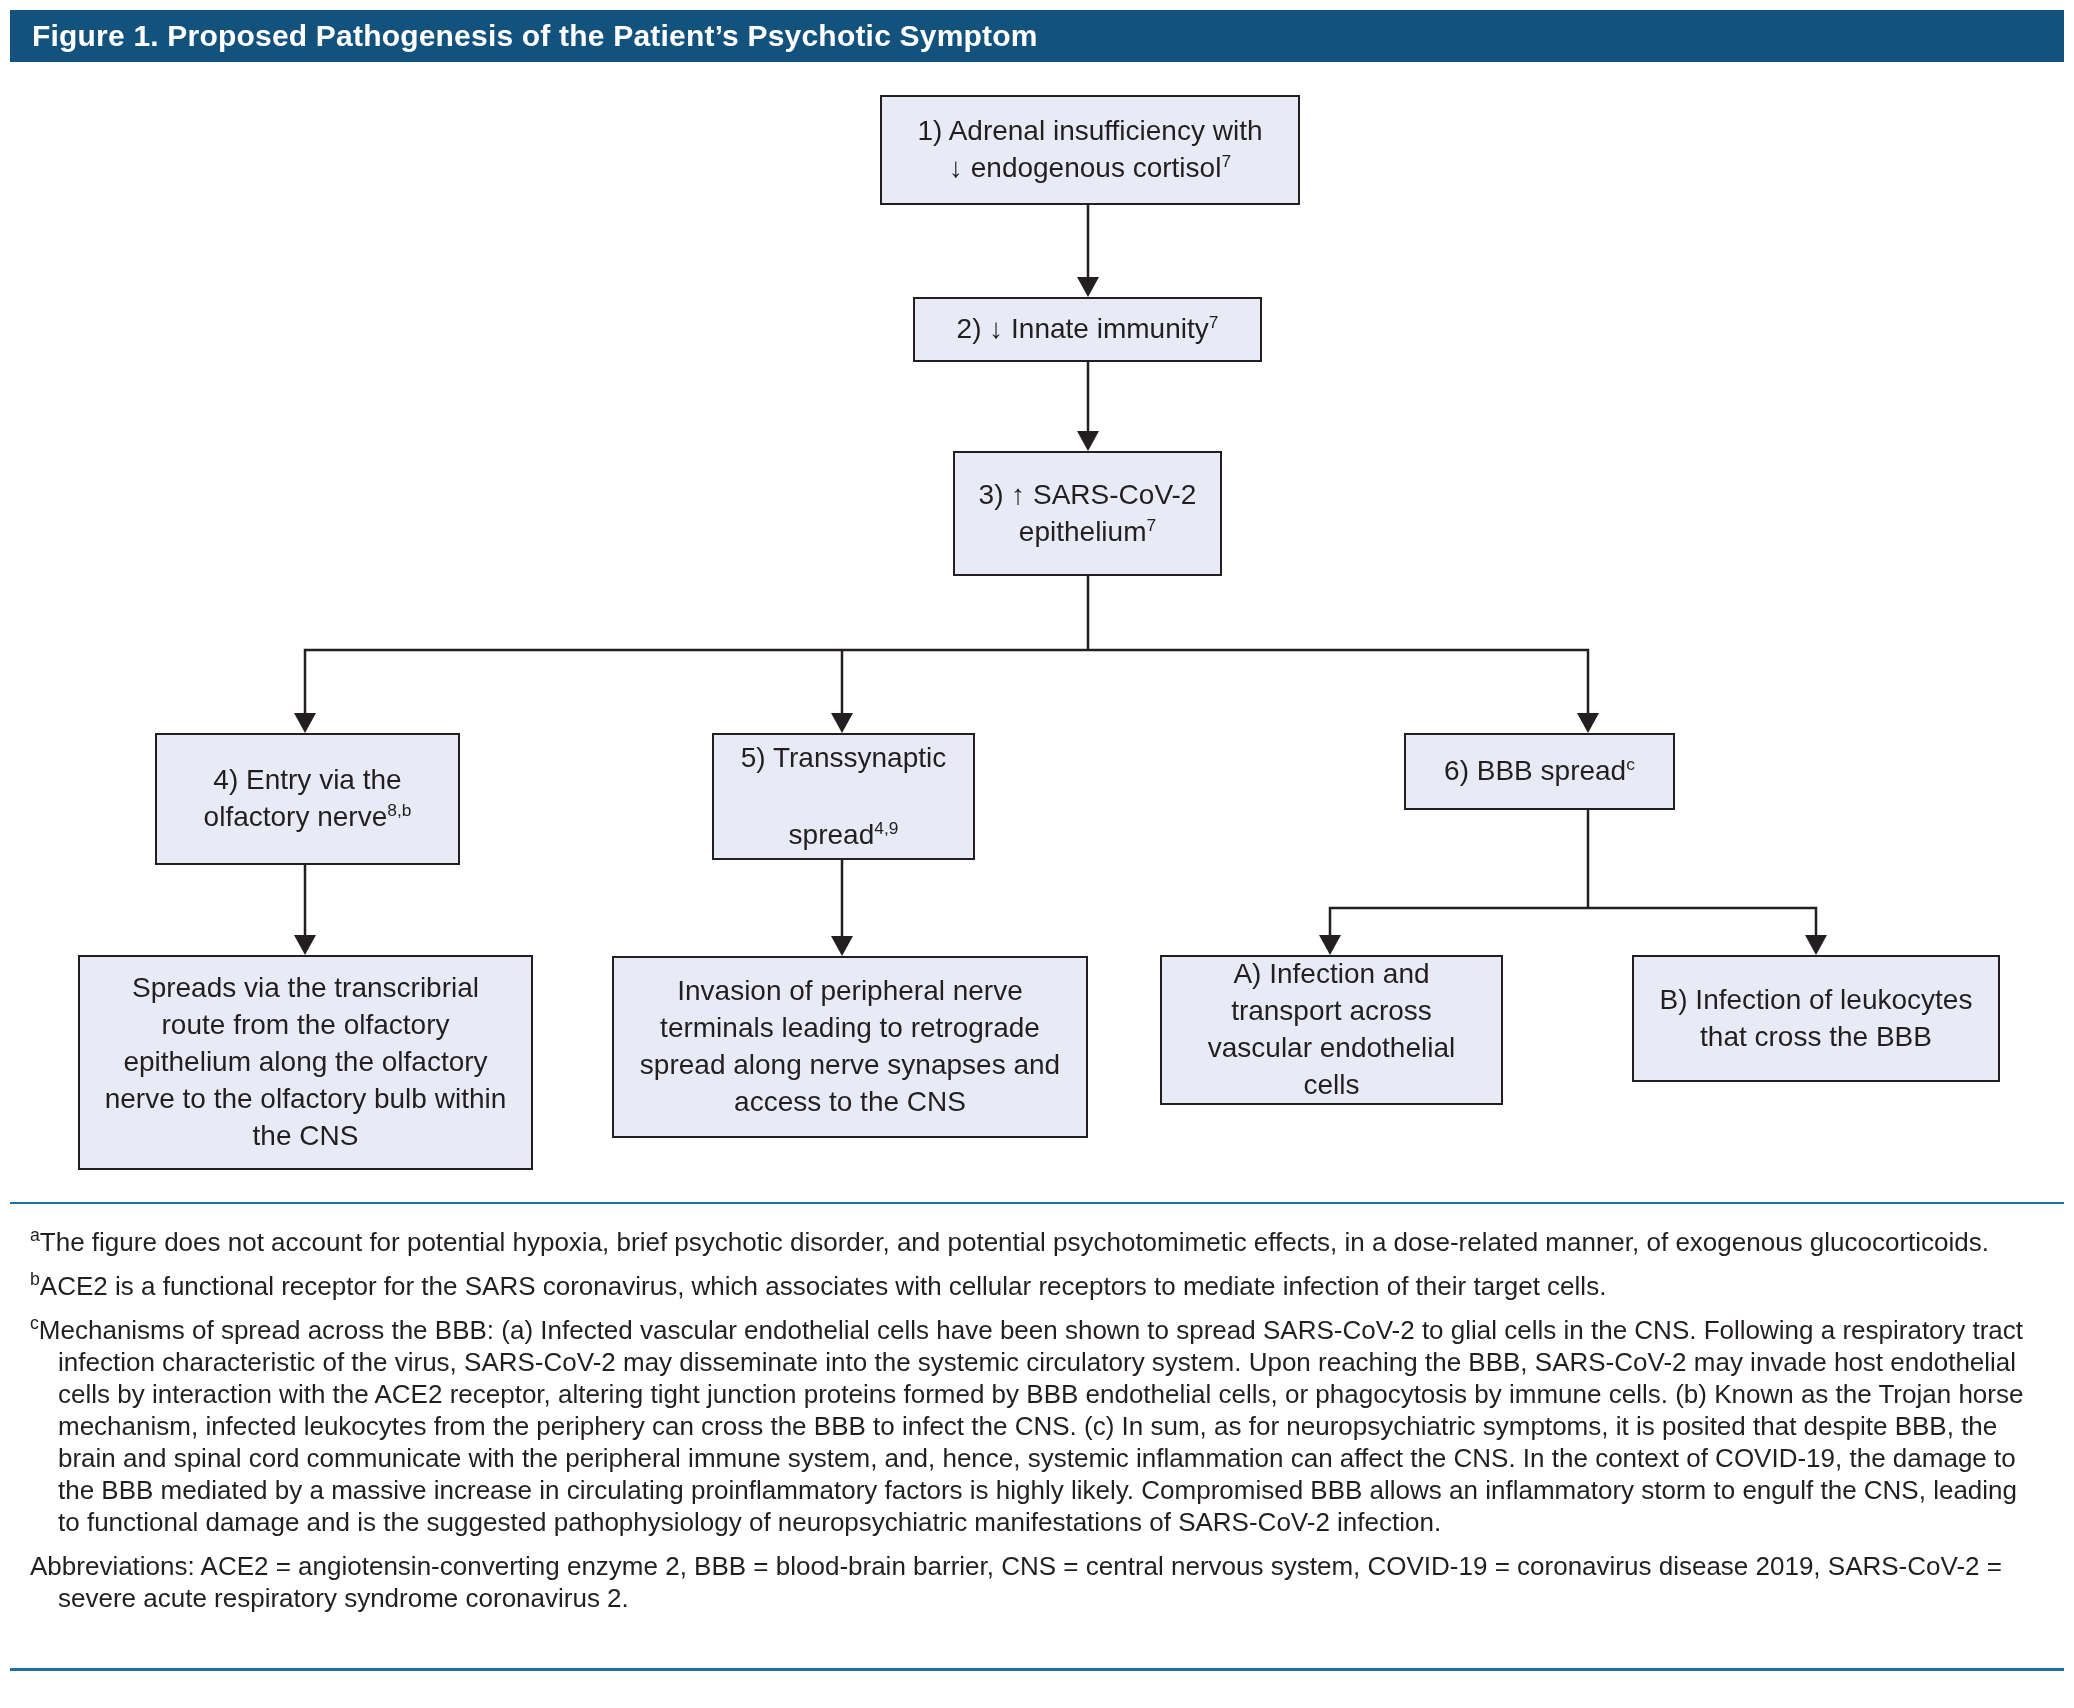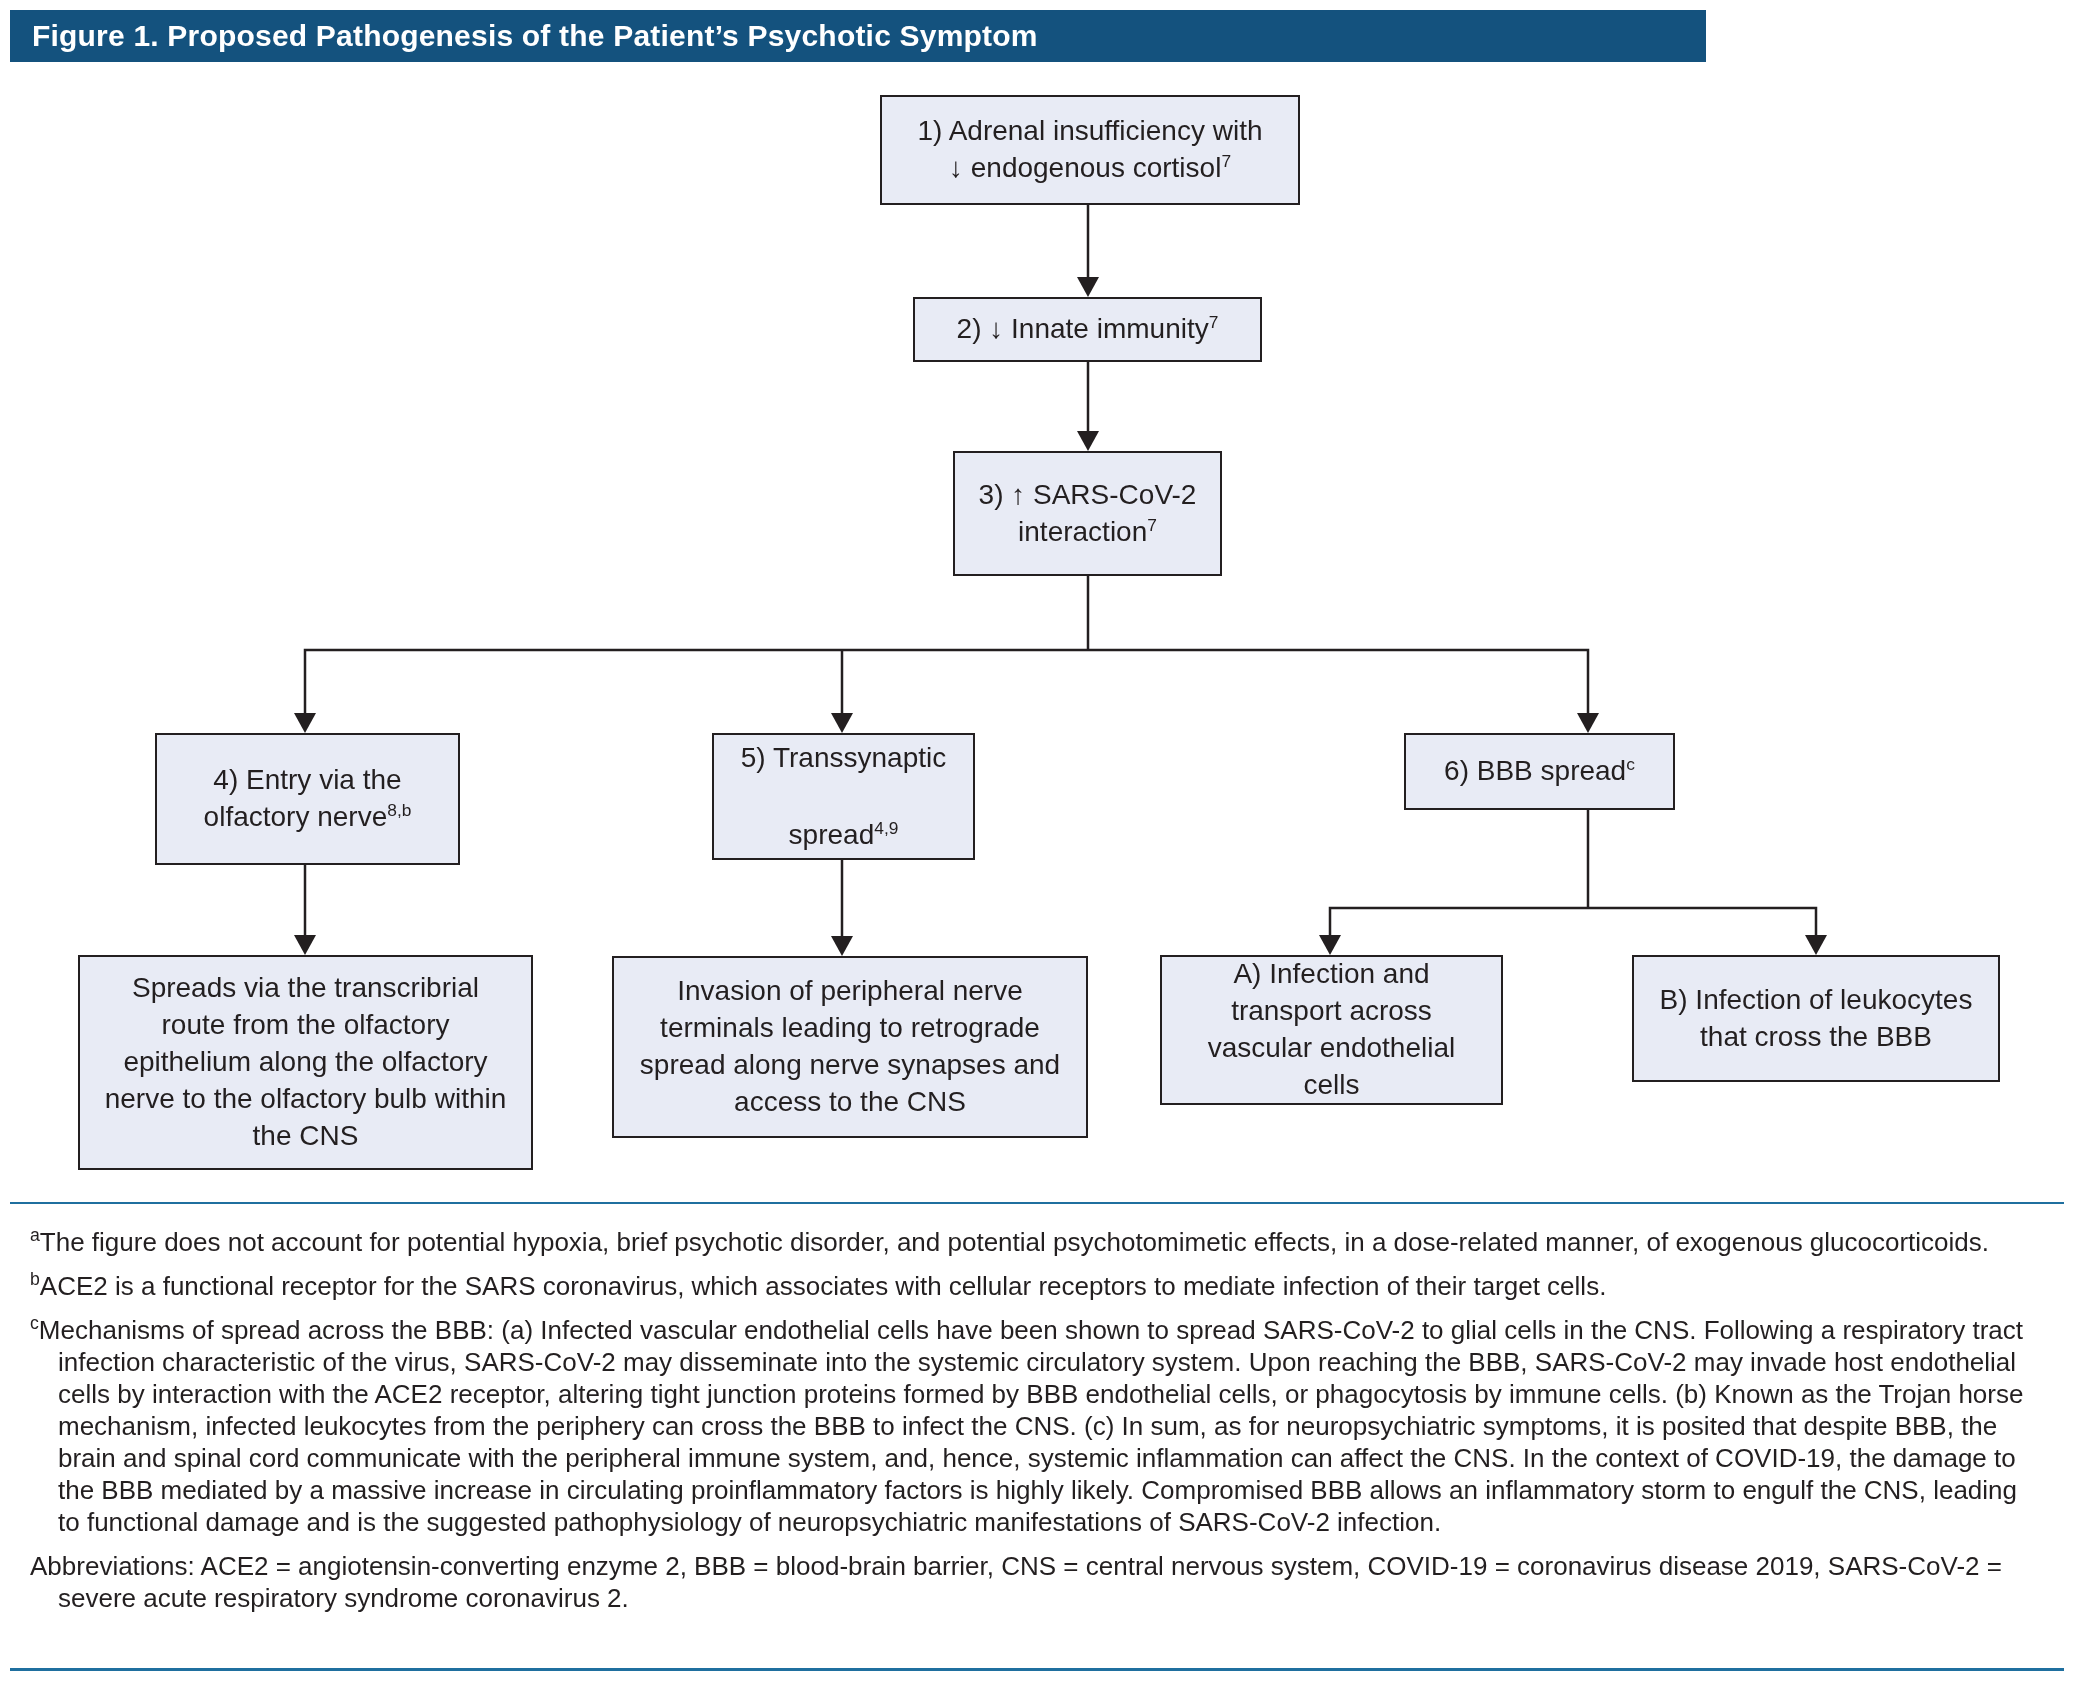--- a/index.html
+++ b/index.html
@@ -2,21 +2,21 @@
 <html><head>
 <meta charset="utf-8">
 <style>
   html,body{margin:0;padding:0;background:#fff;}
   #page{
     position:relative;width:2074px;height:1708px;background:#fff;
     font-family:"Liberation Sans",sans-serif;color:var(--text,#231f20);
     overflow:hidden;
   }
   .titlebar{
-    position:absolute;left:10px;top:10px;width:1696px;height:52px;
+    position:absolute;left:10px;top:10px;width:2054px;height:52px;
     background:var(--header_bg,#14527e);display:flex;align-items:center;
   }
   .titlebar .title{
     color:#fff;font-weight:bold;font-size:30px;padding-left:22px;letter-spacing:.2px;
   }
   #connectors{position:absolute;left:0;top:0;}
   .cline{stroke:var(--connector,#231f20);stroke-width:2.5;fill:none;}
   .ctri{fill:var(--connector,#231f20);stroke:none;}
   .fbox{
     position:absolute;background:var(--box_fill,#e8ebf5);
@@ -82,21 +82,21 @@
     <div><span>1) Adrenal insufficiency with</span></div>
     <div><span>↓ endogenous cortisol</span><sup>7</sup></div>
   </div>
 
   <div class="fbox" style="left:913px;top:297px;width:349px;height:65px;">
     <div><span>2) ↓ Innate immunity</span><sup>7</sup></div>
   </div>
 
   <div class="fbox" style="left:953px;top:451px;width:269px;height:125px;">
     <div><span>3) ↑ SARS-CoV-2</span></div>
-    <div><span>interaction</span><sup>7</sup></div>
+    <div><span>epithelium</span><sup>7</sup></div>
   </div>
 
   <div class="fbox" style="left:155px;top:733px;width:305px;height:132px;">
     <div><span>4) Entry via the</span></div>
     <div><span>olfactory nerve</span><sup>8,b</sup></div>
   </div>
 
   <div class="fbox" style="left:712px;top:733px;width:263px;height:127px;gap:40px;">
     <div><span>5) Transsynaptic</span></div>
     <div><span>spread</span><sup>4,9</sup></div>

